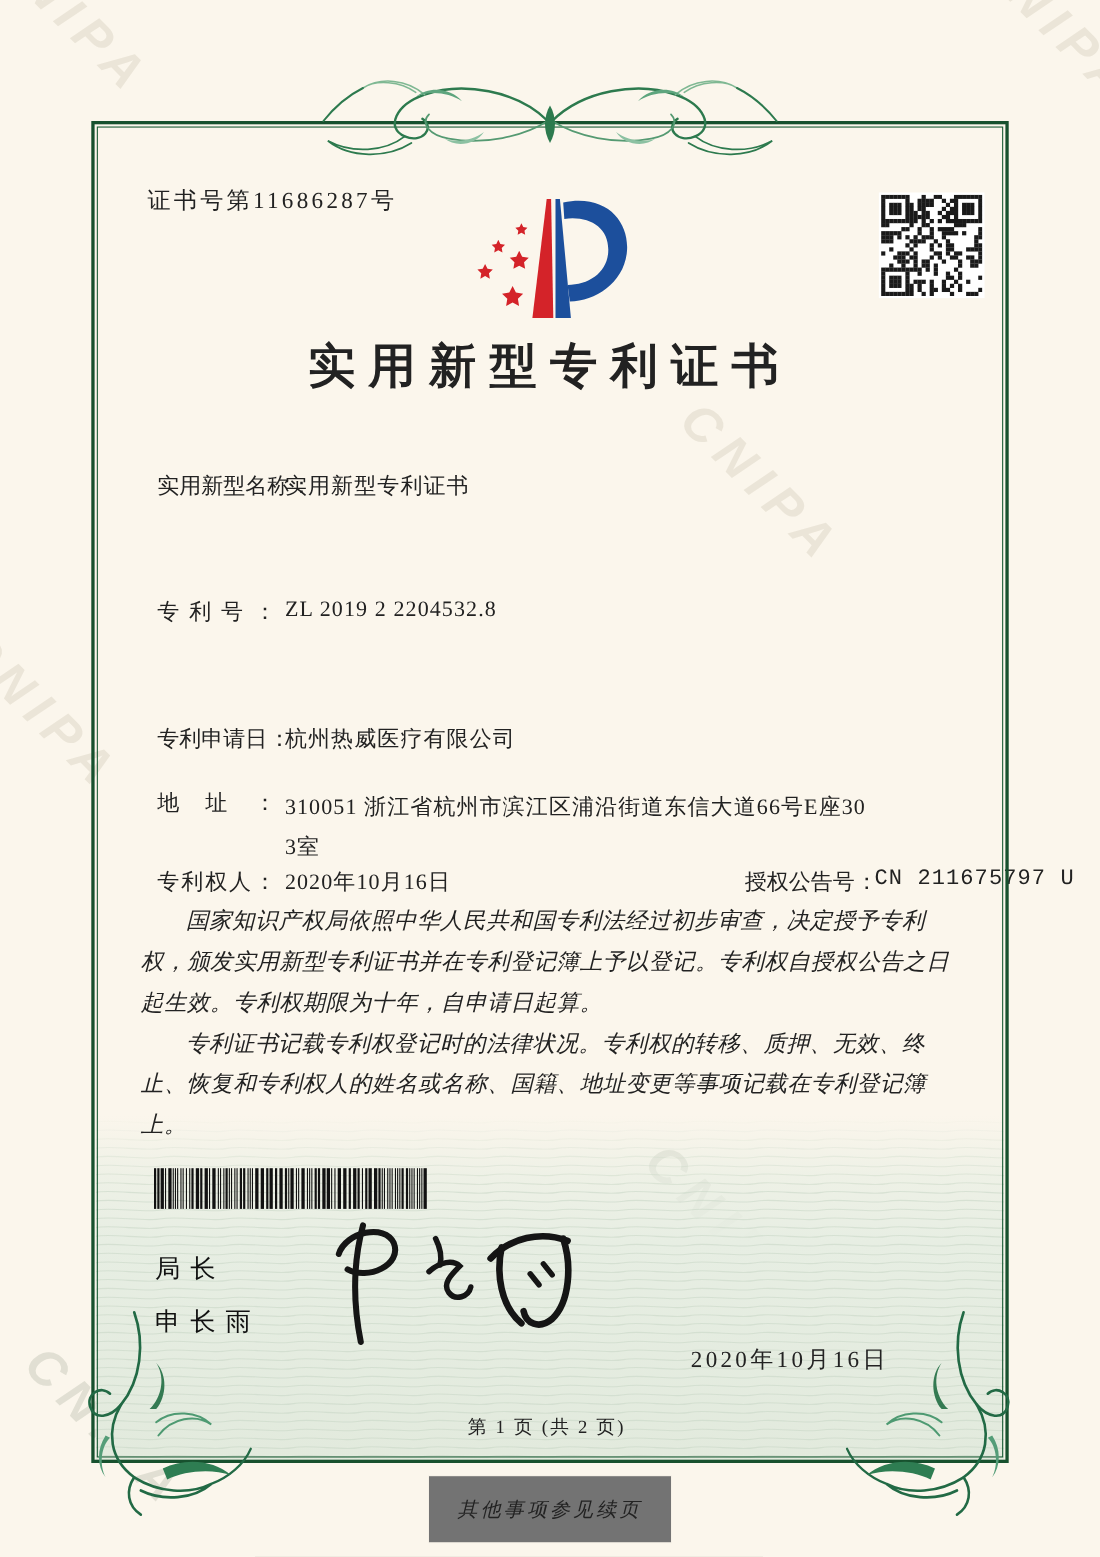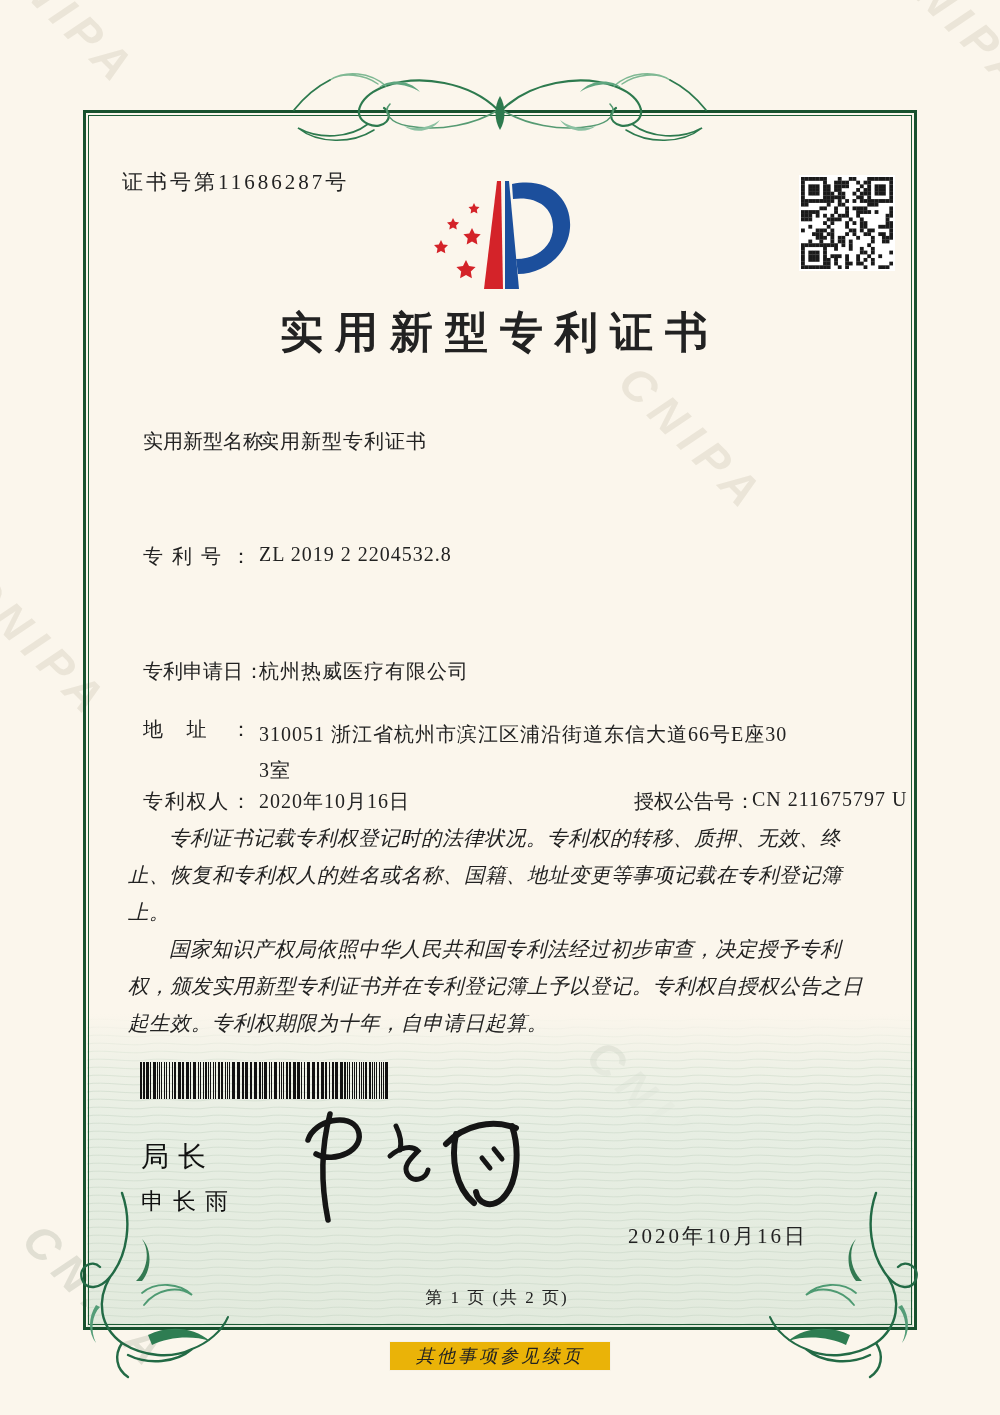--- a/index.html
+++ b/index.html
@@ -21,50 +21,50 @@
                    #e7eee3 115px, #e2eadd 100%);}
 
   
   #frame{position:absolute;left:83px;top:110px;width:828px;height:1214px;
          border:3px solid #17512e;z-index:4;pointer-events:none;}
   #frame-inner{position:absolute;left:2px;top:2px;right:2px;bottom:2px;border:1px solid #1c5c36;}
 
   .orn{position:absolute;z-index:5;}
 
   
-  #cert-no{position:absolute;left:122px;top:168px;font-size:21px;letter-spacing:3px;z-index:3;}
+  #cert-no{position:absolute;left:134px;top:168px;font-size:21px;letter-spacing:3px;z-index:3;}
   #logo{position:absolute;left:400px;top:160px;z-index:3;}
   #qr{position:absolute;left:799px;top:175px;z-index:3;background:#fff;padding:2px;}
   #title{position:absolute;left:0;top:304px;width:1000px;text-align:center;font-size:43px;
          font-weight:bold;letter-spacing:12px;z-index:3;}
 
   
   .row{position:absolute;left:143px;font-size:20px;z-index:3;white-space:nowrap;}
   .flabel{display:inline-block;width:108px;text-align:justify;text-align-last:justify;vertical-align:top;}
   .flabel::after{content:"：";margin-left:1px;}
   .fvalue{margin-left:8px;letter-spacing:1px;}
   .fvalue-block{display:inline-block;vertical-align:top;margin-left:8px;letter-spacing:1px;line-height:36px;}
-  .row2nd{position:absolute;left:491px;top:0;}
+  .row2nd{position:absolute;left:534px;top:0;font-family:Liberation Mono, monospace;}
 
   
   #body-text{position:absolute;left:128px;top:820px;width:748px;font-size:20.5px;line-height:37px;
              z-index:3;letter-spacing:0.5px;}
   #body-text p{margin:0;text-indent:2em;}
 
   
   #barcode{position:absolute;left:140px;top:1062px;width:258px;height:37px;z-index:6;font-size:0;}
   #barcode span{display:inline-block;height:100%;background:#111;vertical-align:top;}
-  #signer-title{position:absolute;left:141px;top:1138px;font-size:28px;letter-spacing:9px;z-index:6;color:#111;}
+  #signer-title{position:absolute;left:141px;top:1138px;font-size:23px;letter-spacing:9px;z-index:6;color:#111;}
   #signer-name{position:absolute;left:141px;top:1186px;font-size:23px;letter-spacing:9px;z-index:6;color:#111;}
   #signature{position:absolute;left:278px;top:1092px;z-index:6;}
   #issue-date{position:absolute;left:628px;top:1222px;font-size:21px;letter-spacing:3px;z-index:6;}
   #page-info{position:absolute;left:83px;top:1286px;width:828px;text-align:center;font-size:17px;
              letter-spacing:2px;z-index:6;}
-  #note-box{position:absolute;left:500px;top:1342px;transform:translateX(-50%);background:#eab308;
-            padding:2px 26px;z-index:6;box-shadow:0 0 0 1px rgba(0,0,0,0.02);}
+  #note-box{position:absolute;left:500px;top:1342px;transform:translateX(-50%);background:#737373;
+            padding:18px 26px;z-index:6;box-shadow:0 0 0 1px rgba(0,0,0,0.02);}
   #note-box span{font-size:18px;letter-spacing:3px;}
 </style>
 </head>
 <body>
 
 <svg width="0" height="0" style="position:absolute">
   <defs>
     <g id="flo-half" stroke="#2d7a4e" fill="none" stroke-width="2.2" stroke-linecap="round">
       <path d="M208 42 C180 14 130 6 96 18 C70 27 60 48 78 56 C94 63 106 48 94 40"></path>
       <path d="M96 18 C80 4 56 2 40 12 C52 4 74 6 88 16" stroke-width="1.4" stroke="#7fb893"></path>
@@ -485,22 +485,22 @@
     <span class="flabel">地址</span><span class="fvalue-block"><span>310051 浙江省杭州市滨江区浦沿街道东信大道66号E座30</span><br><span>3室</span></span>
   </div>
   <div class="row" style="top:788px">
     <span class="flabel">专利权人</span><span class="fvalue">2020年10月16日</span>
     <span class="row2nd">
       <span class="flabel" style="width:110px">授权公告号</span><span class="fvalue">CN 211675797 U</span>
     </span>
   </div>
 
   <div id="body-text" class="kaiti">
+    <p>国家知识产权局依照中华人民共和国专利法经过初步审查，决定授予专利权，颁发实用新型专利证书并在专利登记簿上予以登记。专利权自授权公告之日起生效。专利权期限为十年，自申请日起算。</p>
     <p>专利证书记载专利权登记时的法律状况。专利权的转移、质押、无效、终止、恢复和专利权人的姓名或名称、国籍、地址变更等事项记载在专利登记簿上。</p>
-    <p>国家知识产权局依照中华人民共和国专利法经过初步审查，决定授予专利权，颁发实用新型专利证书并在专利登记簿上予以登记。专利权自授权公告之日起生效。专利权期限为十年，自申请日起算。</p>
   </div>
 
   <div id="barcode"><span style="width: 2px; margin-right: 1px;"></span><span style="width: 2px; margin-right: 1px;"></span><span style="width: 3px; margin-right: 1px;"></span><span style="width: 1px; margin-right: 2px;"></span><span style="width: 3px; margin-right: 1px;"></span><span style="width: 1px; margin-right: 1px;"></span><span style="width: 1px; margin-right: 1px;"></span><span style="width: 1px; margin-right: 2px;"></span><span style="width: 1px; margin-right: 1px;"></span><span style="width: 1px; margin-right: 2px;"></span><span style="width: 1px; margin-right: 2px;"></span><span style="width: 1px; margin-right: 1px;"></span><span style="width: 2px; margin-right: 2px;"></span><span style="width: 3px; margin-right: 1px;"></span><span style="width: 2px; margin-right: 2px;"></span><span style="width: 3px; margin-right: 1px;"></span><span style="width: 1px; margin-right: 2px;"></span><span style="width: 3px; margin-right: 2px;"></span><span style="width: 1px; margin-right: 1px;"></span><span style="width: 1px; margin-right: 2px;"></span><span style="width: 1px; margin-right: 1px;"></span><span style="width: 2px; margin-right: 1px;"></span><span style="width: 1px; margin-right: 1px;"></span><span style="width: 1px; margin-right: 2px;"></span><span style="width: 1px; margin-right: 1px;"></span><span style="width: 1px; margin-right: 2px;"></span><span style="width: 2px; margin-right: 1px;"></span><span style="width: 2px; margin-right: 2px;"></span><span style="width: 1px; margin-right: 1px;"></span><span style="width: 1px; margin-right: 1px;"></span><span style="width: 1px; margin-right: 2px;"></span><span style="width: 3px; margin-right: 2px;"></span><span style="width: 3px; margin-right: 2px;"></span><span style="width: 2px; margin-right: 1px;"></span><span style="width: 3px; margin-right: 2px;"></span><span style="width: 2px; margin-right: 2px;"></span><span style="width: 3px; margin-right: 2px;"></span><span style="width: 2px; margin-right: 1px;"></span><span style="width: 1px; margin-right: 1px;"></span><span style="width: 3px; margin-right: 2px;"></span><span style="width: 1px; margin-right: 1px;"></span><span style="width: 1px; margin-right: 2px;"></span><span style="width: 3px; margin-right: 2px;"></span><span style="width: 1px; margin-right: 1px;"></span><span style="width: 1px; margin-right: 1px;"></span><span style="width: 1px; margin-right: 2px;"></span><span style="width: 2px; margin-right: 1px;"></span><span style="width: 2px; margin-right: 2px;"></span><span style="width: 3px; margin-right: 1px;"></span><span style="width: 3px; margin-right: 1px;"></span><span style="width: 1px; margin-right: 2px;"></span><span style="width: 1px; margin-right: 2px;"></span><span style="width: 3px; margin-right: 2px;"></span><span style="width: 3px; margin-right: 2px;"></span><span style="width: 2px; margin-right: 2px;"></span><span style="width: 3px; margin-right: 1px;"></span><span style="width: 2px; margin-right: 2px;"></span><span style="width: 1px; margin-right: 2px;"></span><span style="width: 2px; margin-right: 1px;"></span><span style="width: 3px; margin-right: 2px;"></span><span style="width: 3px; margin-right: 1px;"></span><span style="width: 2px; margin-right: 1px;"></span><span style="width: 1px; margin-right: 1px;"></span><span style="width: 1px; margin-right: 2px;"></span><span style="width: 1px; margin-right: 1px;"></span><span style="width: 1px; margin-right: 1px;"></span><span style="width: 1px; margin-right: 2px;"></span><span style="width: 1px; margin-right: 1px;"></span><span style="width: 1px; margin-right: 1px;"></span><span style="width: 1px; margin-right: 1px;"></span><span style="width: 2px; margin-right: 2px;"></span><span style="width: 2px; margin-right: 1px;"></span><span style="width: 1px; margin-right: 1px;"></span><span style="width: 1px; margin-right: 1px;"></span><span style="width: 1px; margin-right: 2px;"></span><span style="width: 1px; margin-right: 1px;"></span><span style="width: 1px; margin-right: 1px;"></span><span style="width: 1px; margin-right: 1px;"></span><span style="width: 3px; margin-right: 2px;"></span></div>
   <div id="signer-title" class="heiti">局长</div>
   <div id="signer-name" class="heiti">申长雨</div>
 
   <svg id="signature" width="250" height="145" viewBox="0 0 250 145" fill="none" stroke="#151515" stroke-linecap="round">
     <path d="M52 22 C44 52 42 88 50 128" stroke-width="5.5"></path>
     <path d="M30 48 C36 28 72 20 80 38 C88 58 56 72 38 62" stroke-width="5.5"></path>
     <path d="M118 34 C122 42 124 50 122 58" stroke-width="5"></path>

